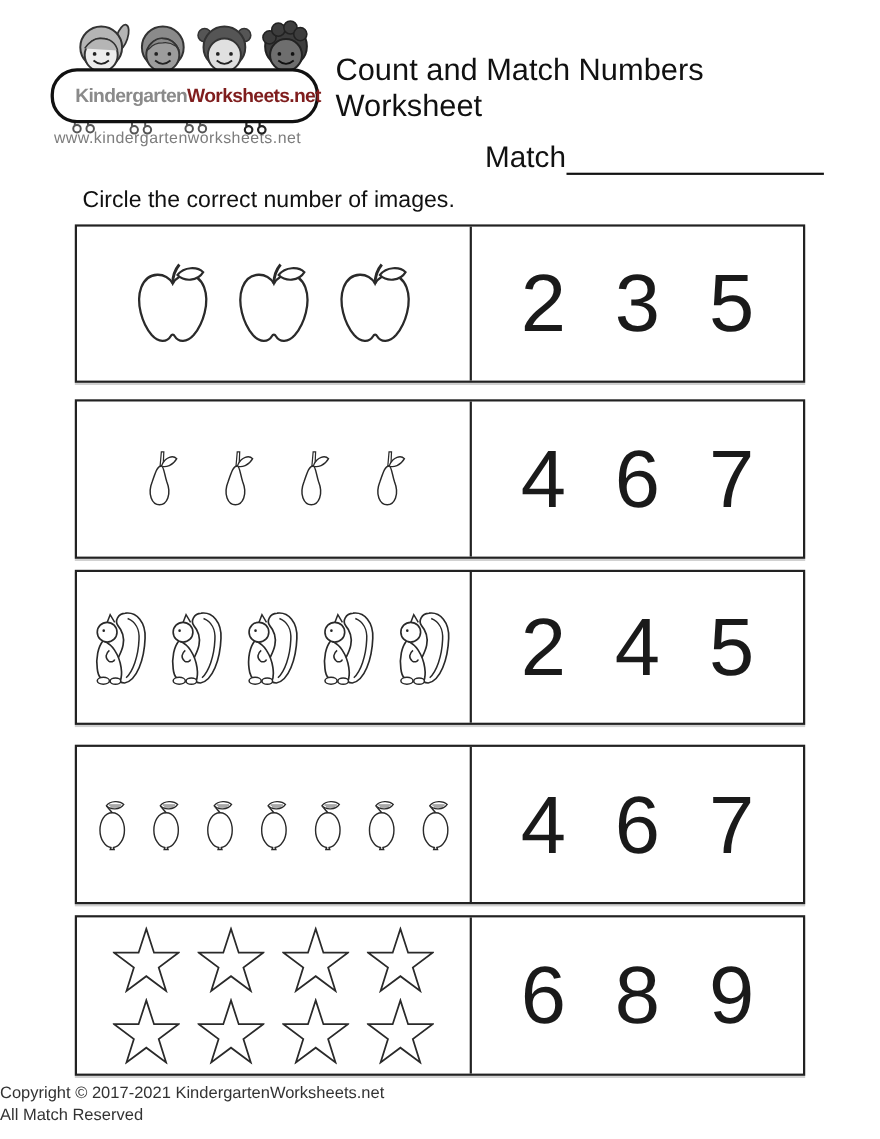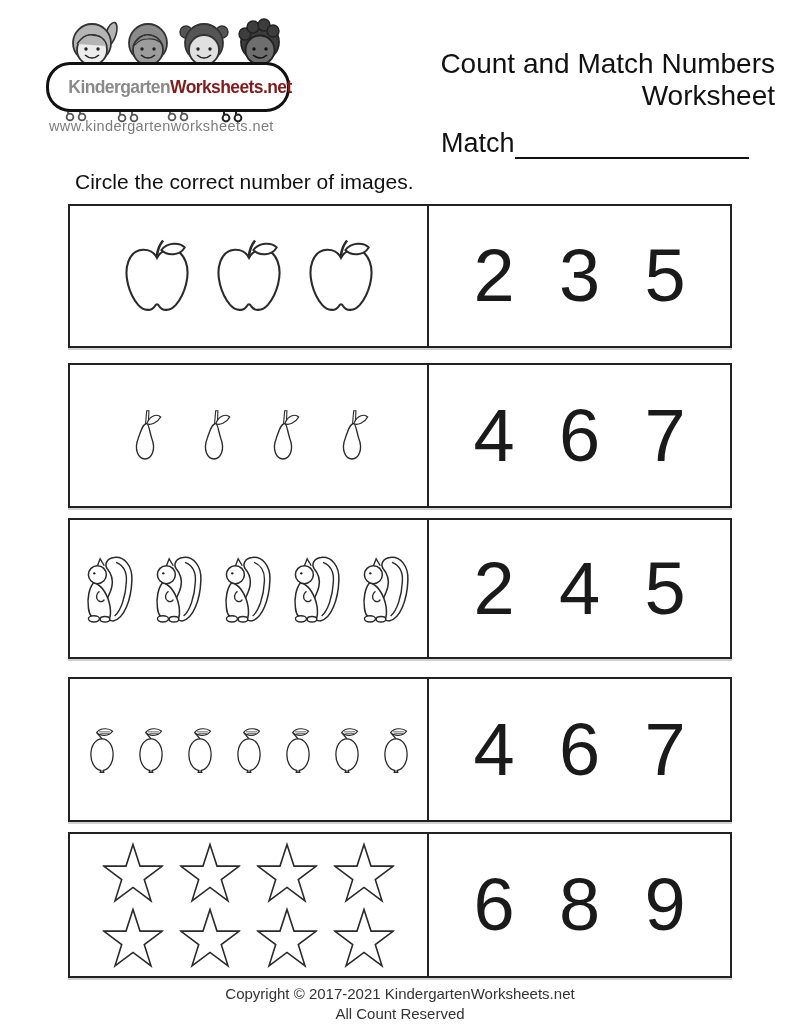--- a/index.html
+++ b/index.html
@@ -11,21 +11,21 @@
   .banner{position:absolute;left:46px;top:62px;width:238px;height:44px;background:#fff;
           border:3px solid #111;border-radius:24px;display:flex;align-items:center;justify-content:center;
           box-shadow:inset 0 0 0 2px #fff;z-index:2;}
   .banner-text{font-weight:bold;font-size:17.5px;letter-spacing:-0.6px;white-space:nowrap;}
   .banner-text .gray{color:#8a8a8a;margin-left:24px;}
   .banner-text .black{color:#7f1d1d;margin-top:42px;}
   .feet{position:absolute;left:58px;top:102px;width:216px;height:28px;z-index:1;}
   .siteurl{position:absolute;left:49px;top:118px;width:260px;font-size:14.5px;color:#7d7d7d;letter-spacing:0.4px;}
 
   
-  .title{position:absolute;left:305px;top:48px;width:470px;text-align:right;
+  .title{position:absolute;left:305px;top:48px;width:470px;text-align:left;
          font-size:28px;font-weight:400;color:#111;letter-spacing:0px;}
   .namewrap{position:absolute;left:441px;top:128px;display:flex;align-items:flex-end;}
   .namelabel{font-size:27px;color:#111;}
   .nline{display:inline-block;width:234px;height:26px;border-bottom:2.5px solid #111;}
 
   .instruction{position:absolute;left:75px;top:170px;font-size:21px;color:#111;}
 
   
   .rows{position:absolute;left:68px;top:204px;width:664px;}
   .wrow{box-sizing:border-box;border:2px solid #222;background:#fff;display:flex;
@@ -40,21 +40,21 @@
   .num-cell{flex:1;display:flex;align-items:center;justify-content:space-evenly;}
   .num{font-size:74px;font-weight:400;color:#1a1a1a;line-height:1;}
   .pic{display:inline-flex;}
   .cell-apple{gap:14px;}      .cell-apple svg{width:78px;height:82px;}
   .cell-pear{gap:13px;}       .cell-pear svg{width:56px;height:92px;}
   .cell-squirrel{gap:0px;}    .cell-squirrel svg{width:69px;height:95px;}
   .cell-lemon{gap:1px;}       .cell-lemon svg{width:48px;height:72px;}
   .cell-star{gap:4px 13px;}   .cell-star svg{width:64px;height:61px;}
 
   
-  .footer{position:absolute;left:0;top:984px;width:800px;text-align:center;color:#333;}
+  .footer{position:absolute;left:0;top:984px;width:800px;color:#333;}
   .footer div{font-size:15px;line-height:20px;}
 
   .defs-holder{position:absolute;width:0;height:0;overflow:hidden;}
 </style>
 </head>
 <body>
 
 <div class="page">
 
   <svg class="defs-holder" aria-hidden="true">
@@ -349,16 +349,16 @@
       <div class="num-cell">
           <span class="num">6</span>
           <span class="num">8</span>
           <span class="num">9</span>
         </div>
     </div>
   </div>
 
   <div class="footer">
     <div>Copyright © 2017-2021 KindergartenWorksheets.net</div>
-    <div>All Count Reserved</div>
+    <div>All Match Reserved</div>
   </div>
 
 </div>
 
 </body></html>

